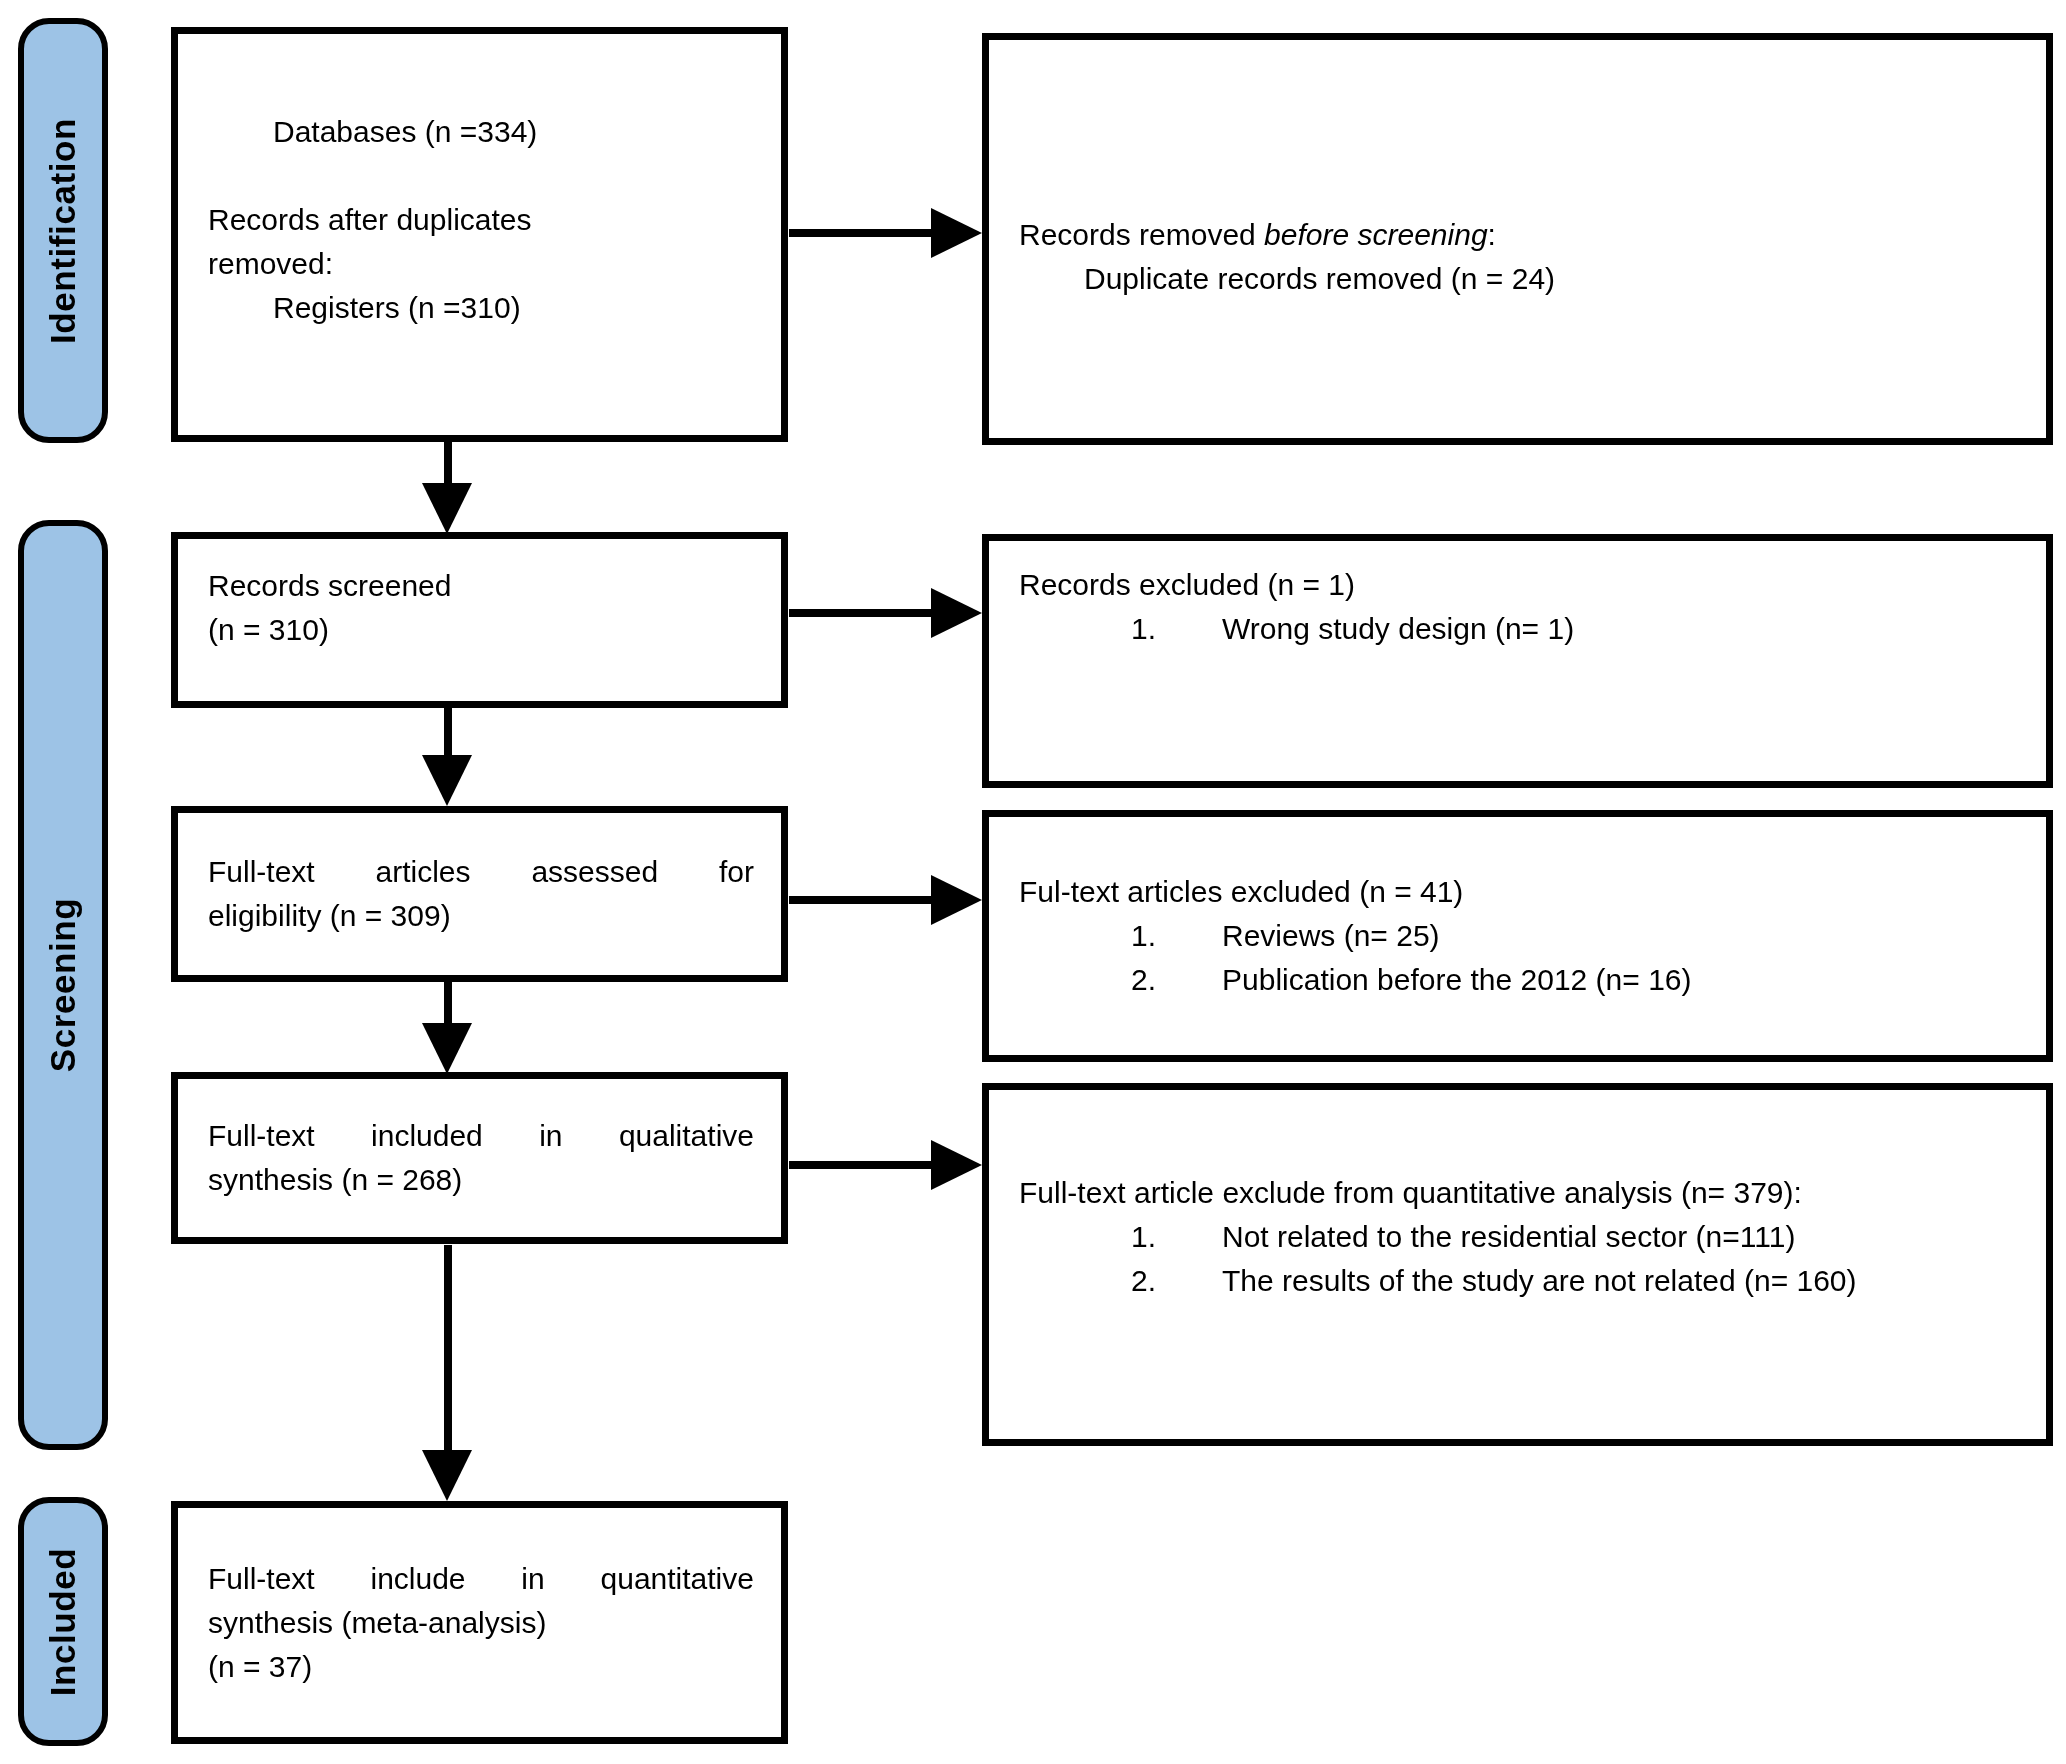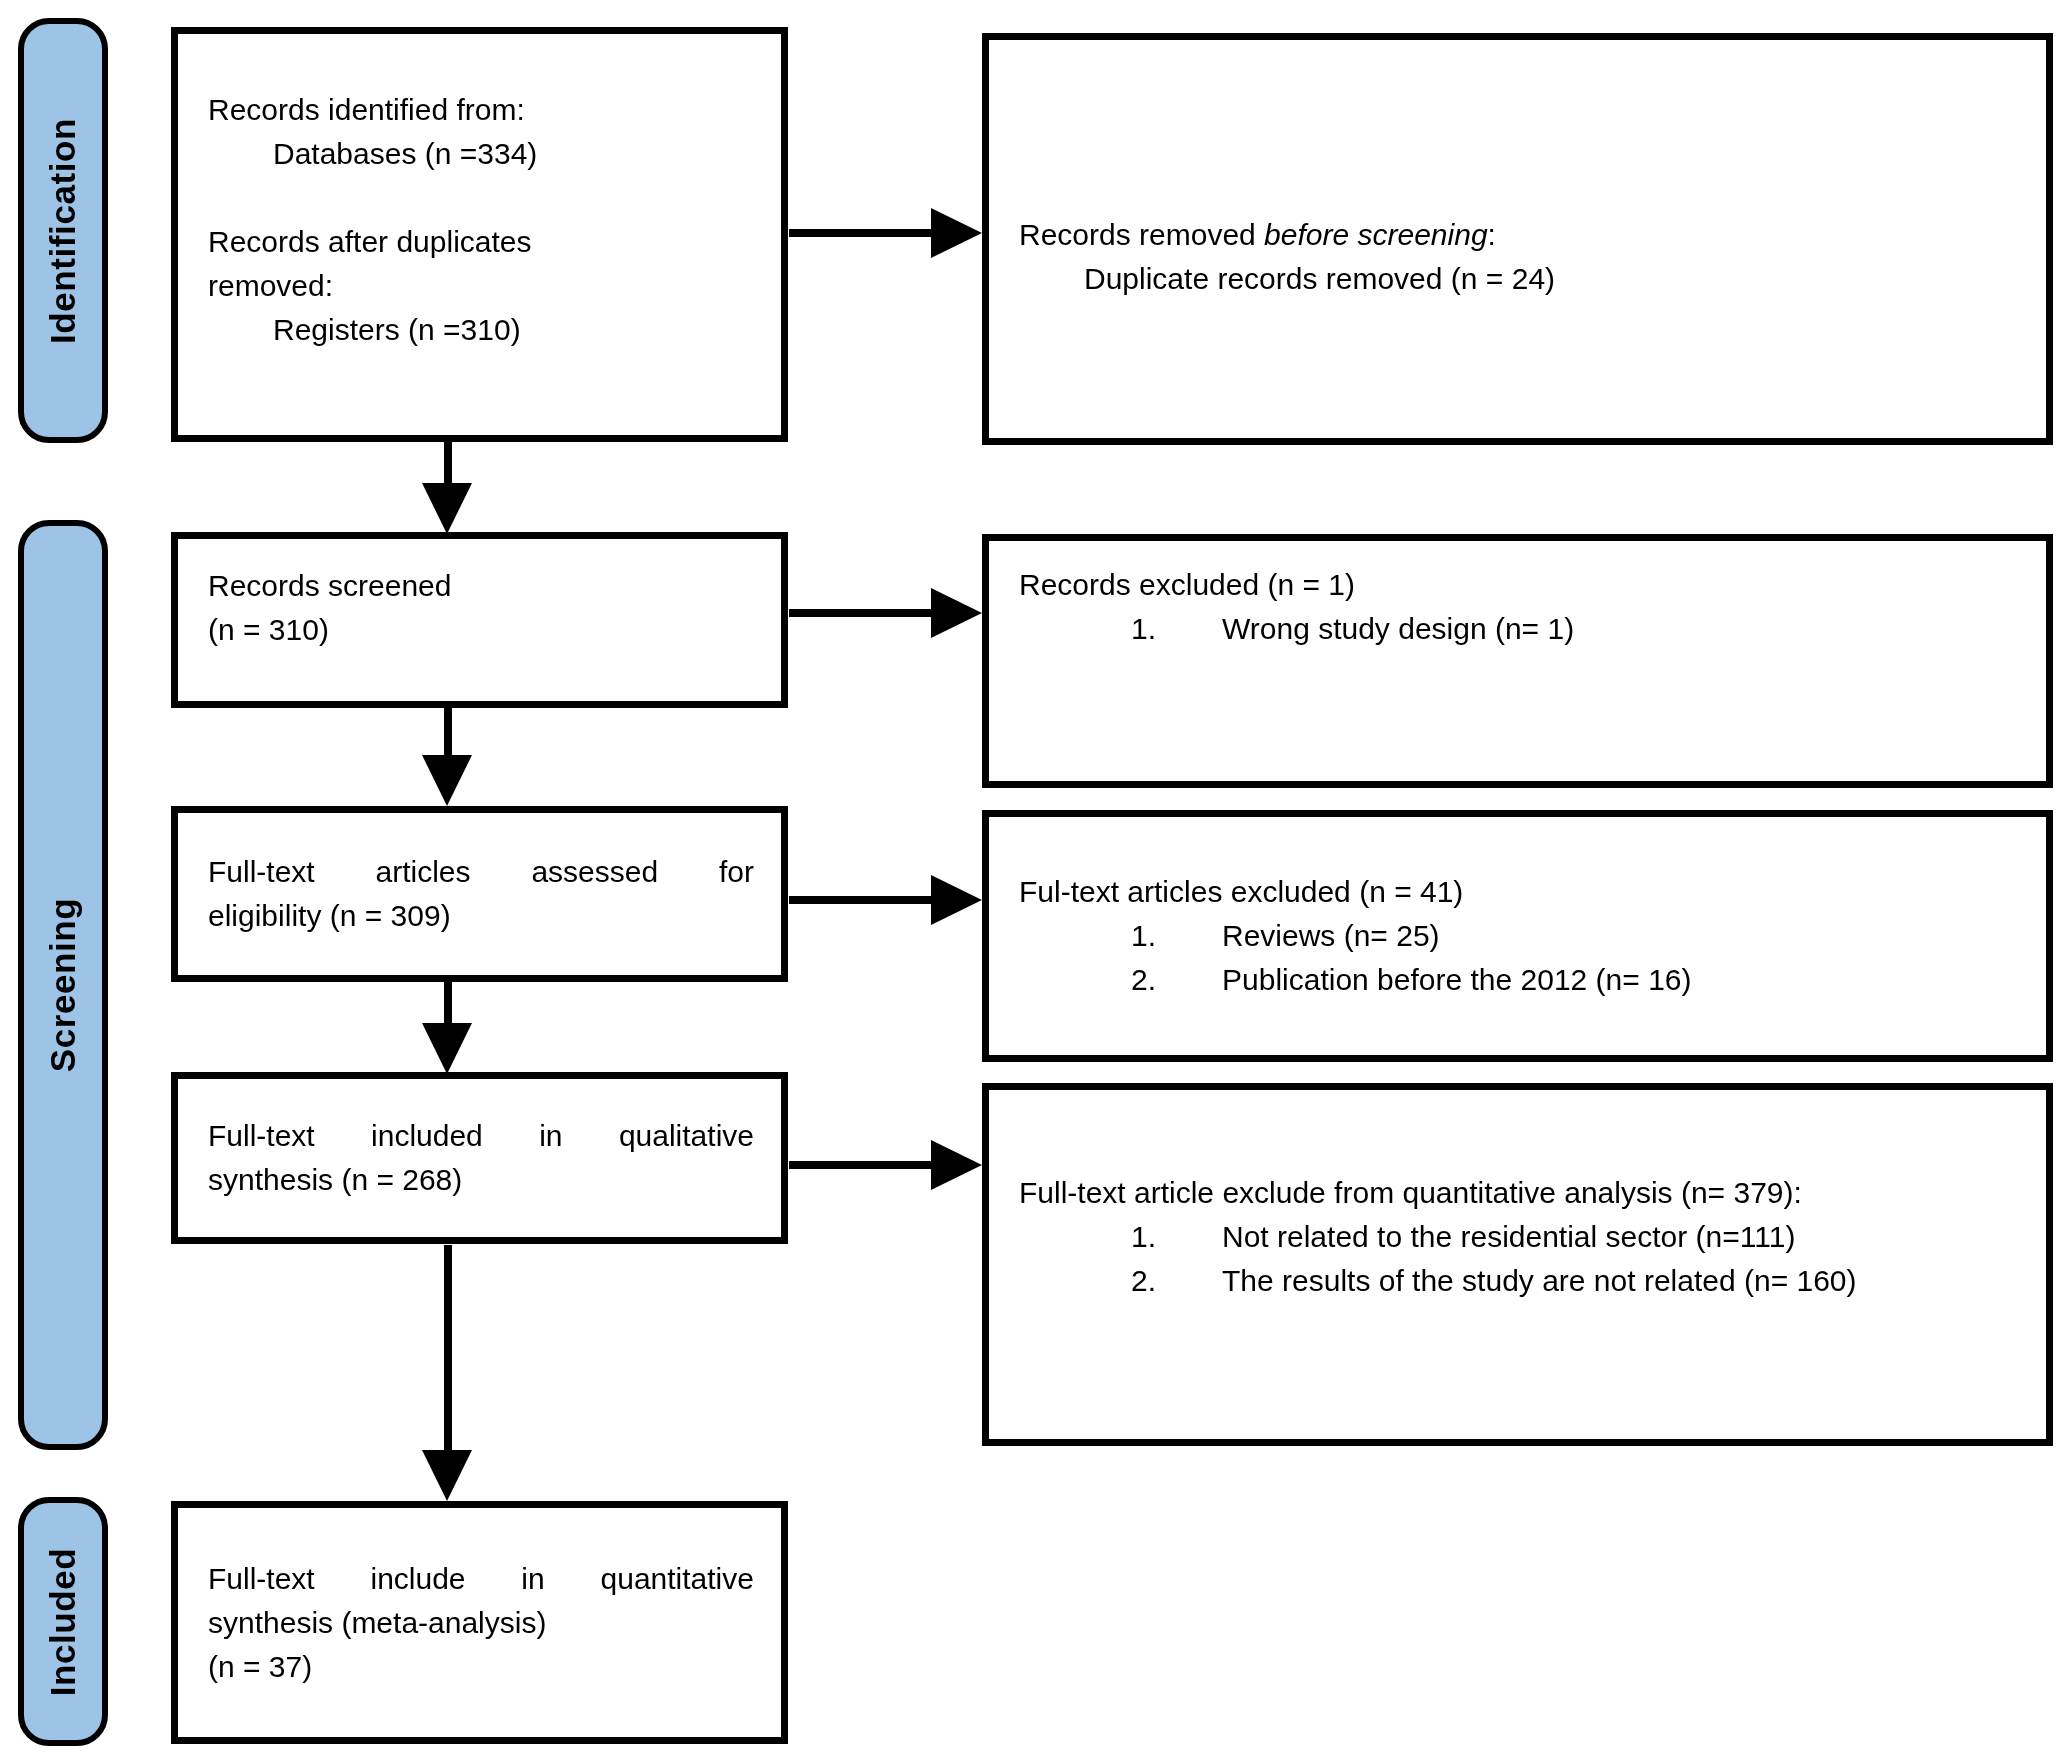--- a/index.html
+++ b/index.html
@@ -63,21 +63,20 @@
     <span>Identification</span>
   </div>
   <div class="stage" id="stage-screening">
     <span>Screening</span>
   </div>
   <div class="stage" id="stage-included">
     <span>Included</span>
   </div>
 
   <div class="box" id="b1">
-    <div>Records identified from:</div>
     <div class="ind">Databases (n =334)</div>
     <div class="blank"></div>
     <div>Records after duplicates</div>
     <div>removed:</div>
     <div class="ind">Registers (n =310)</div>
   </div>
 
   <div class="box" id="b2">
     <div>Records screened</div>
     <div>(n = 310)</div>

